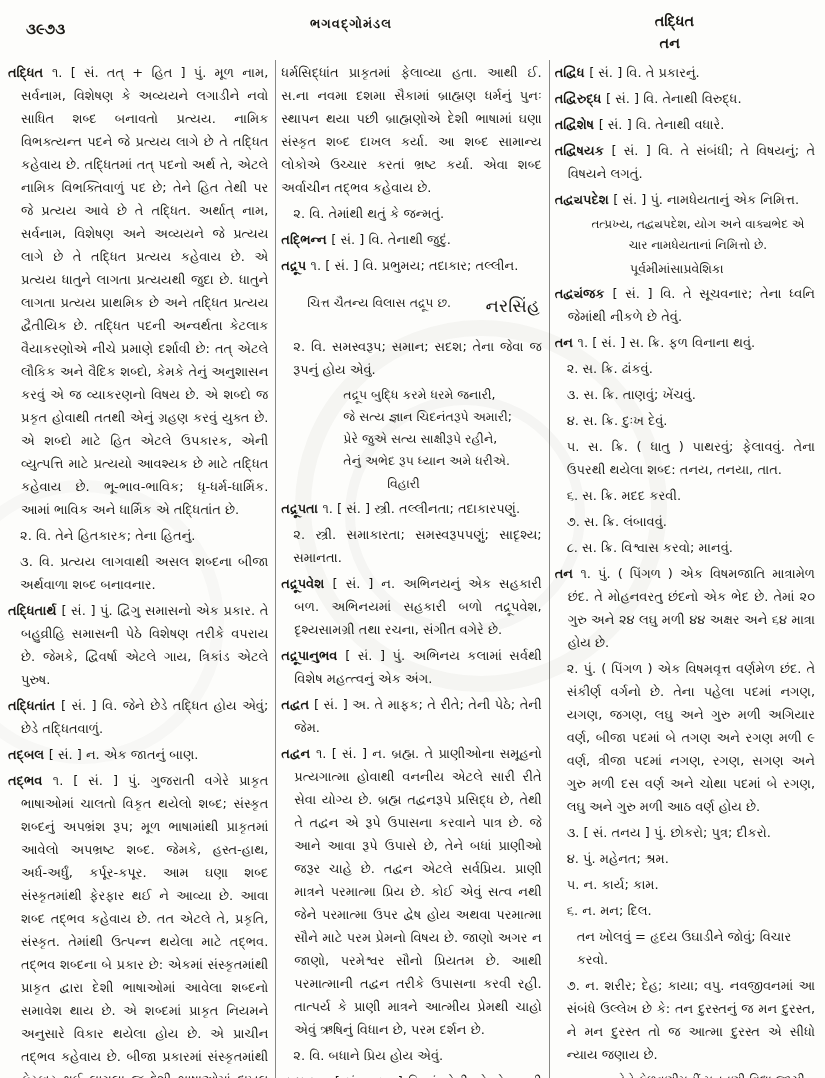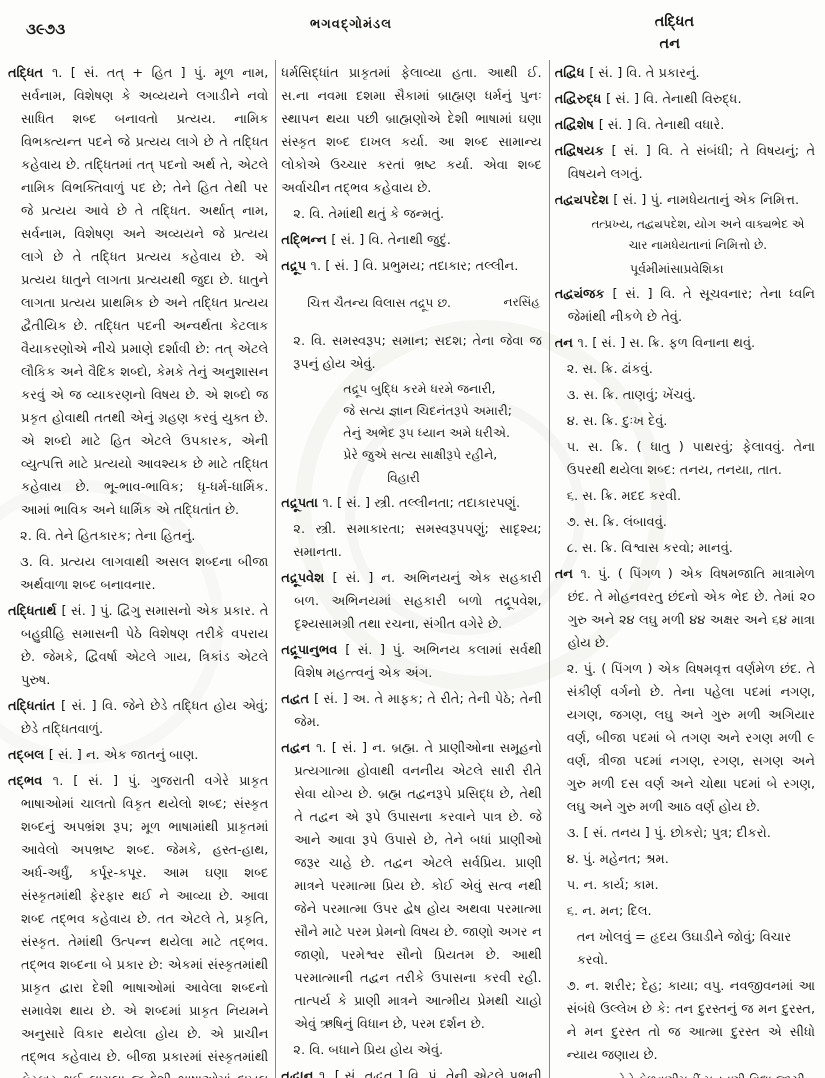--- a/index.html
+++ b/index.html
@@ -31,21 +31,21 @@
   .hw{font-weight:bold;}
   .sense{padding-left:12px;text-align:justify;}
   .cont{}
   .cite{padding-left:26px;font-size:12px;line-height:21px;text-align:center;}
   .idiom{padding-left:22px;text-align:left;}
   .verse{padding-left:30px;margin:2px 0;}
   .verse .vline{display:block;font-size:12.5px;line-height:22px;margin-left:32px;}
   .attr{text-align:center;padding-right:16px;font-size:12.5px;line-height:20px;margin:0 0 3px 0;}
   .v1{display:flex;justify-content:space-between;padding-left:26px;margin:18px 0;}
   .v1 .vt{font-size:12.5px;}
-  .v1 .at{font-size:12px;padding-right:2px;text-align:right;}
+  .v1 .at{font-size:18px;padding-right:2px;text-align:right;}
 </style>
 </head>
 <body>
 
 <div class="page">
   <div class="wm wm1"></div>
   <div class="wm wm2"></div>
   <div class="wm wm3"></div>
 
   <div class="header">
@@ -74,22 +74,22 @@
         <p class="entry"><b class="hw">તદ્ભિન્ન </b>[ સં. ] વિ. તેનાથી જુદું.</p>
         <p class="entry"><b class="hw">તદ્રૂપ </b>૧. [ સં. ] વિ. પ્રભુમય; તદાકાર; તલ્લીન.</p>
         <div class="v1">
           <span class="vt">ચિત્ત ચૈતન્ય વિલાસ તદ્રૂપ છ.</span>
           <span class="at">નરસિંહ</span>
         </div>
         <p class="sense">૨. વિ. સમસ્વરૂપ; સમાન; સદશ; તેના જેવા જ રૂપનું હોય એવું.</p>
         <div class="verse">
           <span class="vline">તદ્રૂપ બુદ્ધિ કરમે ધરમે જનારી,</span>
           <span class="vline">જે સત્ય જ્ઞાન ચિદનંતરૂપે અમારી;</span>
+          <span class="vline">પ્રેરે જુએ સત્ય સાક્ષીરૂપે રહીને,</span>
           <span class="vline">તેનું અભેદ રૂપ ધ્યાન અમે ધરીએ.</span>
-          <span class="vline">પ્રેરે જુએ સત્ય સાક્ષીરૂપે રહીને,</span>
         </div>
         <div class="attr">વિહારી</div>
         <p class="entry"><b class="hw">તદ્રૂપતા </b>૧. [ સં. ] સ્ત્રી. તલ્લીનતા; તદાકારપણું.</p>
         <p class="sense">૨. સ્ત્રી. સમાકારતા; સમસ્વરૂપપણું; સાદૃશ્ય; સમાનતા.</p>
         <p class="entry"><b class="hw">તદ્રૂપવેશ </b>[ સં. ] ન. અભિનયનું એક સહકારી બળ. અભિનયમાં સહકારી બળો તદ્રૂપવેશ, દૃશ્યસામગ્રી તથા રચના, સંગીત વગેરે છે.</p>
         <p class="entry"><b class="hw">તદ્રૂપાનુભવ </b>[ સં. ] પું. અભિનય કલામાં સર્વથી વિશેષ મહત્ત્વનું એક અંગ.</p>
         <p class="entry"><b class="hw">તદ્વત </b>[ સં. ] અ. તે માફક; તે રીતે; તેની પેઠે; તેની જેમ.</p>
         <p class="entry"><b class="hw">તદ્વન </b>૧. [ સં. ] ન. બ્રહ્મ. તે પ્રાણીઓના સમૂહનો પ્રત્યગાત્મા હોવાથી વનનીય એટલે સારી રીતે સેવા યોગ્ય છે. બ્રહ્મ તદ્વનરૂપે પ્રસિદ્ધ છે, તેથી તે તદ્વન એ રૂપે ઉપાસના કરવાને પાત્ર છે. જે આને આવા રૂપે ઉપાસે છે, તેને બધાં પ્રાણીઓ જરૂર ચાહે છે. તદ્વન એટલે સર્વપ્રિય. પ્રાણી માત્રને પરમાત્મા પ્રિય છે. કોઈ એવું સત્વ નથી જેને પરમાત્મા ઉપર દ્વેષ હોય અથવા પરમાત્મા સૌને માટે પરમ પ્રેમનો વિષય છે. જાણો અગર ન જાણો, પરમેશ્વર સૌનો પ્રિયતમ છે. આથી પરમાત્માની તદ્વન તરીકે ઉપાસના કરવી રહી. તાત્પર્ય કે પ્રાણી માત્રને આત્મીય પ્રેમથી ચાહો એવું ઋષિનું વિધાન છે, પરમ દર્શન છે.</p>
         <p class="sense">૨. વિ. બધાને પ્રિય હોય એવું.</p>
         <p class="entry"><b class="hw">તદ્વાન </b>૧. [ સં. તદ્વત્ ] વિ. પું. તેની એટલે પ્રભુની ભક્તિ, જ્ઞાન અને ધ્યાનવાળો.</p>

